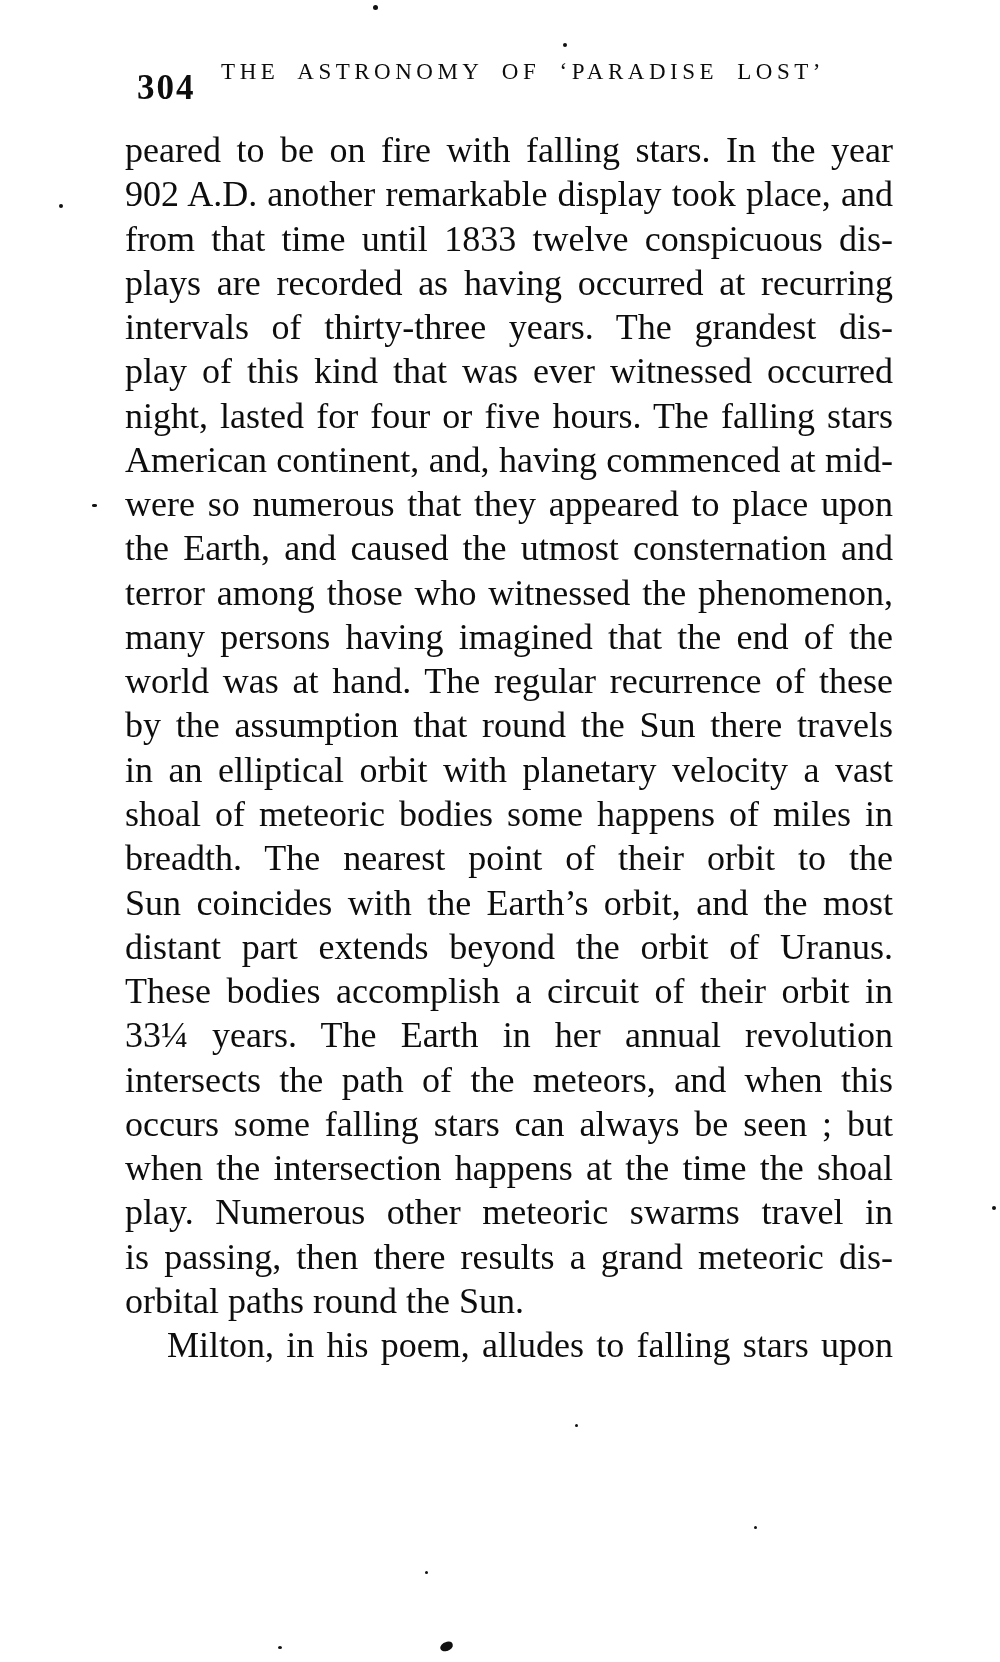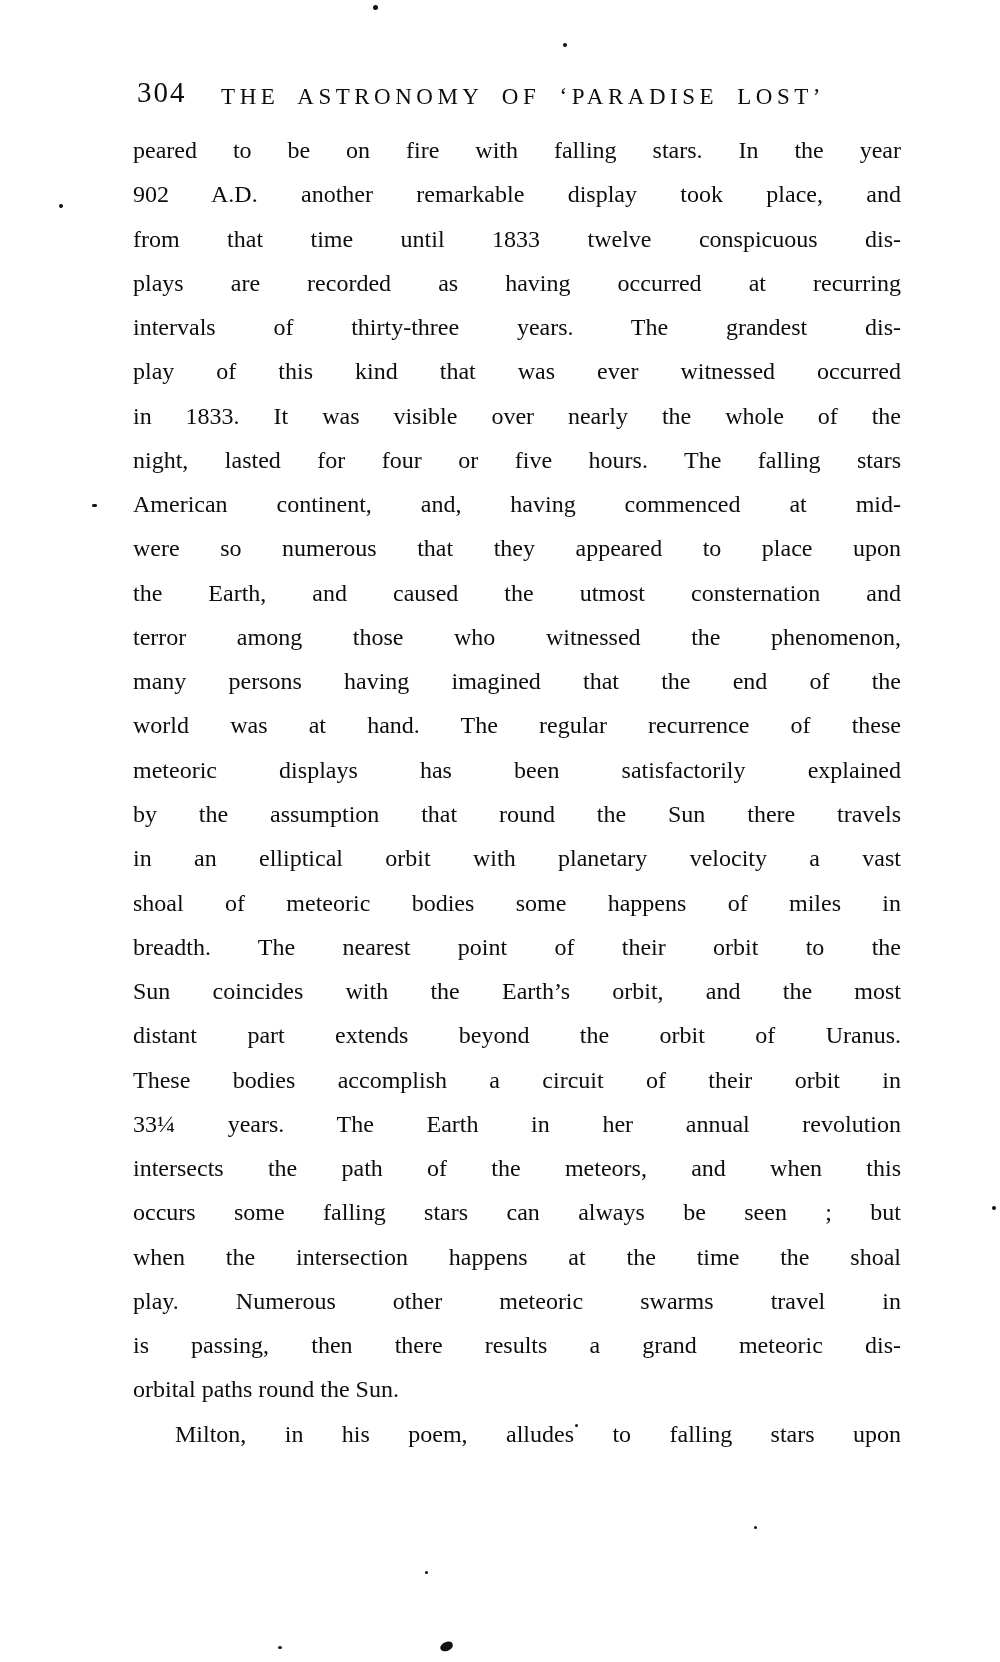--- a/index.html
+++ b/index.html
@@ -8,37 +8,37 @@
     background: #ffffff;
     position: relative;
     font-family: "Liberation Serif", serif;
     color: #0d0d0d;
     overflow: hidden;
   }
   .page { position: absolute; inset: 0; }
 
   
   .page-num {
-    position: absolute; left: 137px; top: 76px;
-    font-size: 29px; letter-spacing: 2px;
-    font-weight: 400;
+    position: absolute; left: 137px; top: 68px;
+    font-size: 35px; letter-spacing: 2px;
+    font-weight: 700;
   }
   .running-title {
-    position: absolute; left: 139px; top: 84px; width: 768px;
+    position: absolute; left: 139px; top: 59px; width: 768px;
     text-align: center;
     font-size: 23px;
     letter-spacing: 4.5px;
     word-spacing: 9px;
     white-space: nowrap;
   }
 
   
   .text-block {
-    position: absolute; left: 133px; top: 128px; width: 768px;
-    font-size: 24px;
+    position: absolute; left: 125px; top: 128px; width: 768px;
+    font-size: 36px;
   }
   .line {
     height: 44.27px;
     line-height: 44.27px;
     text-align: justify;
     text-align-last: justify;
     overflow: visible;
   }
   .line.para-end {
     text-align: left;
@@ -78,29 +78,27 @@
   <div class="running-title">THE ASTRONOMY OF ‘PARADISE LOST’</div>
 
   <div class="text-block">
     <div>
       <div class="line">peared to be on fire with falling stars.  In the year</div>
       <div class="line">902 A.D. another remarkable display took place, and</div>
       <div class="line">from that time until 1833 twelve conspicuous dis-</div>
       <div class="line">plays are recorded as having occurred at recurring</div>
       <div class="line">intervals of thirty-three years.  The grandest dis-</div>
       <div class="line">play of this kind that was ever witnessed occurred</div>
-      <div class="line">in 1833.  It was visible over nearly the whole of the</div>
       <div class="line">night, lasted for four or five hours.  The falling stars</div>
       <div class="line">American continent, and, having commenced at mid-</div>
       <div class="line">were so numerous that they appeared to place upon</div>
       <div class="line">the Earth, and caused the utmost consternation and</div>
       <div class="line">terror among those who witnessed the phenomenon,</div>
       <div class="line">many persons having imagined that the end of the</div>
       <div class="line">world was at hand.  The regular recurrence of these</div>
-      <div class="line">meteoric displays has been satisfactorily explained</div>
       <div class="line">by the assumption that round the Sun there travels</div>
       <div class="line">in an elliptical orbit with planetary velocity a vast</div>
       <div class="line">shoal of meteoric bodies some happens of miles in</div>
       <div class="line">breadth.  The nearest point of their orbit to the</div>
       <div class="line">Sun coincides with the Earth’s orbit, and the most</div>
       <div class="line">distant part extends beyond the orbit of Uranus.</div>
       <div class="line">These bodies accomplish a circuit of their orbit in</div>
       <div class="line">33¼ years.  The Earth in her annual revolution</div>
       <div class="line">intersects the path of the meteors, and when this</div>
       <div class="line">occurs some falling stars can always be seen ; but</div>

